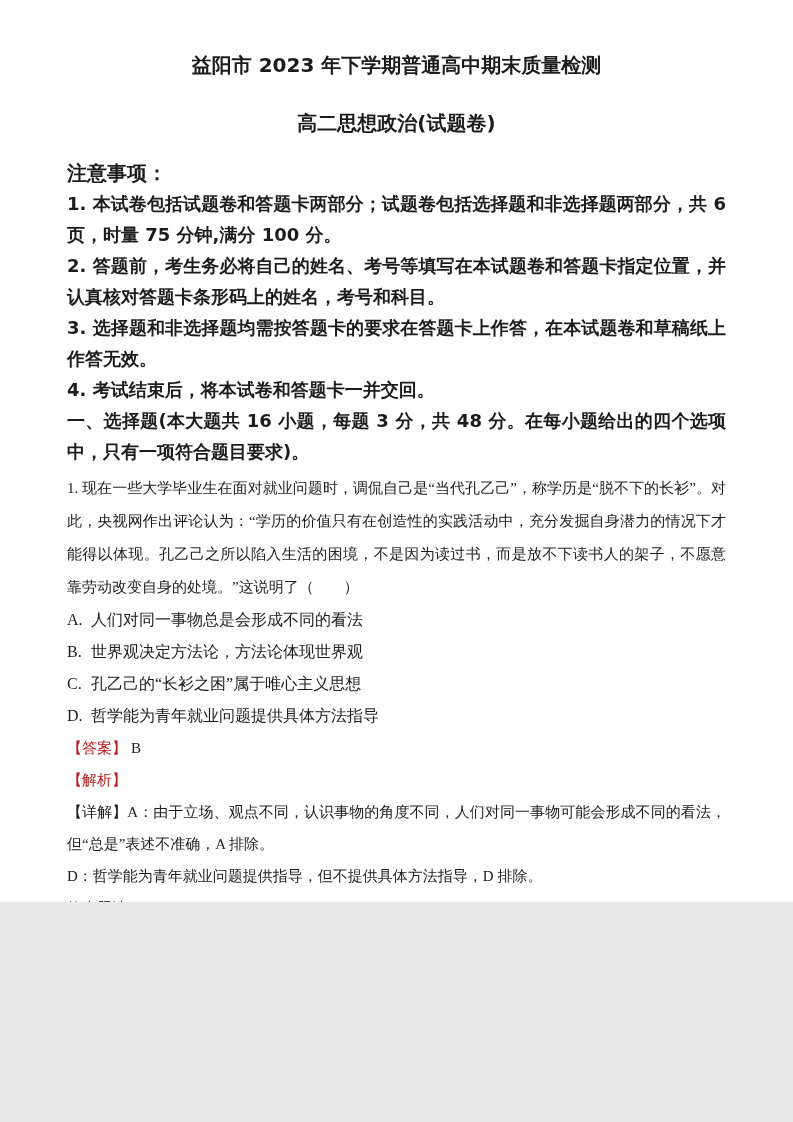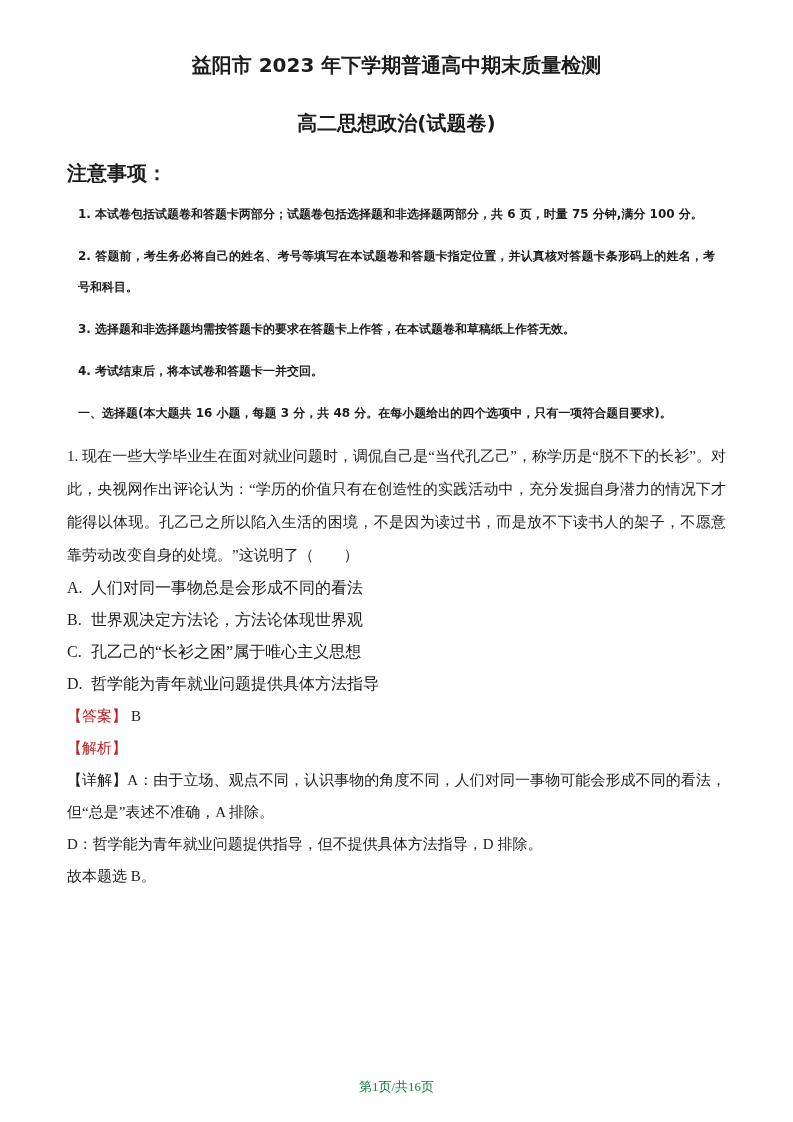--- a/index.html
+++ b/index.html
@@ -1,18 +1,18 @@
 <!DOCTYPE html>
 <html lang="zh"><head>
 <meta charset="utf-8">
 <style>
   html,body{margin:0;padding:0;background:#e8e8e8;}
   .page{
     position:relative;
-    width:793px;height:1122px;
+    width:793px;height:902px;
     margin:0 auto;
     background:#ffffff;
     color:#1c1c1c;
     font-family:"Liberation Serif","DejaVu Serif",serif;
     overflow:hidden;
     box-sizing:border-box;
   }
   .content{padding:50px 67px 0 67px;}
 
   .title{
@@ -25,22 +25,22 @@
 
   .notice-head{
     font-family:"DejaVu Sans","Liberation Sans",sans-serif;
     font-weight:bold;
     font-size:20px;line-height:30px;
     margin:20px 0 0 0;
   }
   .notice, .section-head{
     font-family:"DejaVu Sans","Liberation Sans",sans-serif;
     font-weight:bold;
-    font-size:12px;line-height:31px;
-    margin:11px;text-align:justify;
+    font-size:18px;line-height:31px;
+    margin:0;text-align:justify;
   }
   .stem{
     font-size:15px;line-height:33px;
     margin:5px 0 0 0;text-align:justify;
   }
   .option-row{
     font-size:16px;line-height:32px;
     margin:0;
   }
   .option-label{display:inline-block;min-width:24px;}

